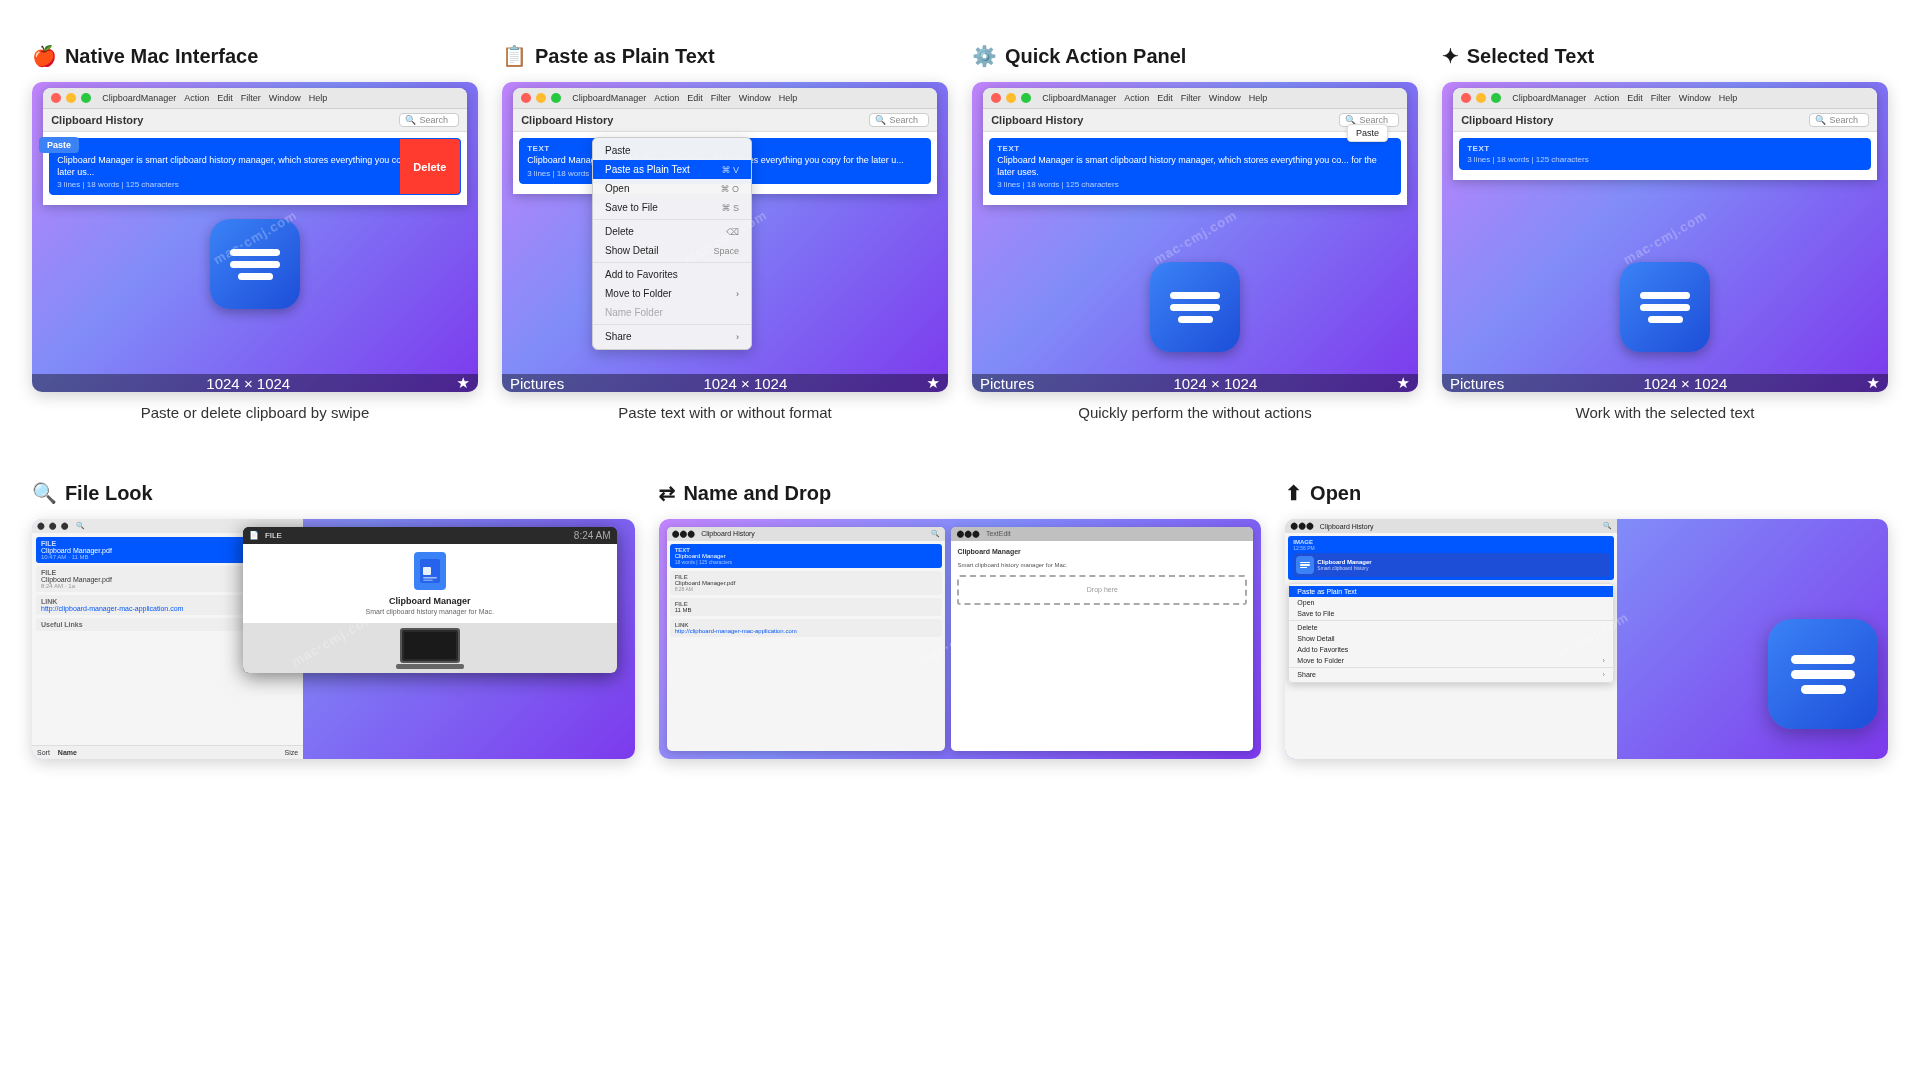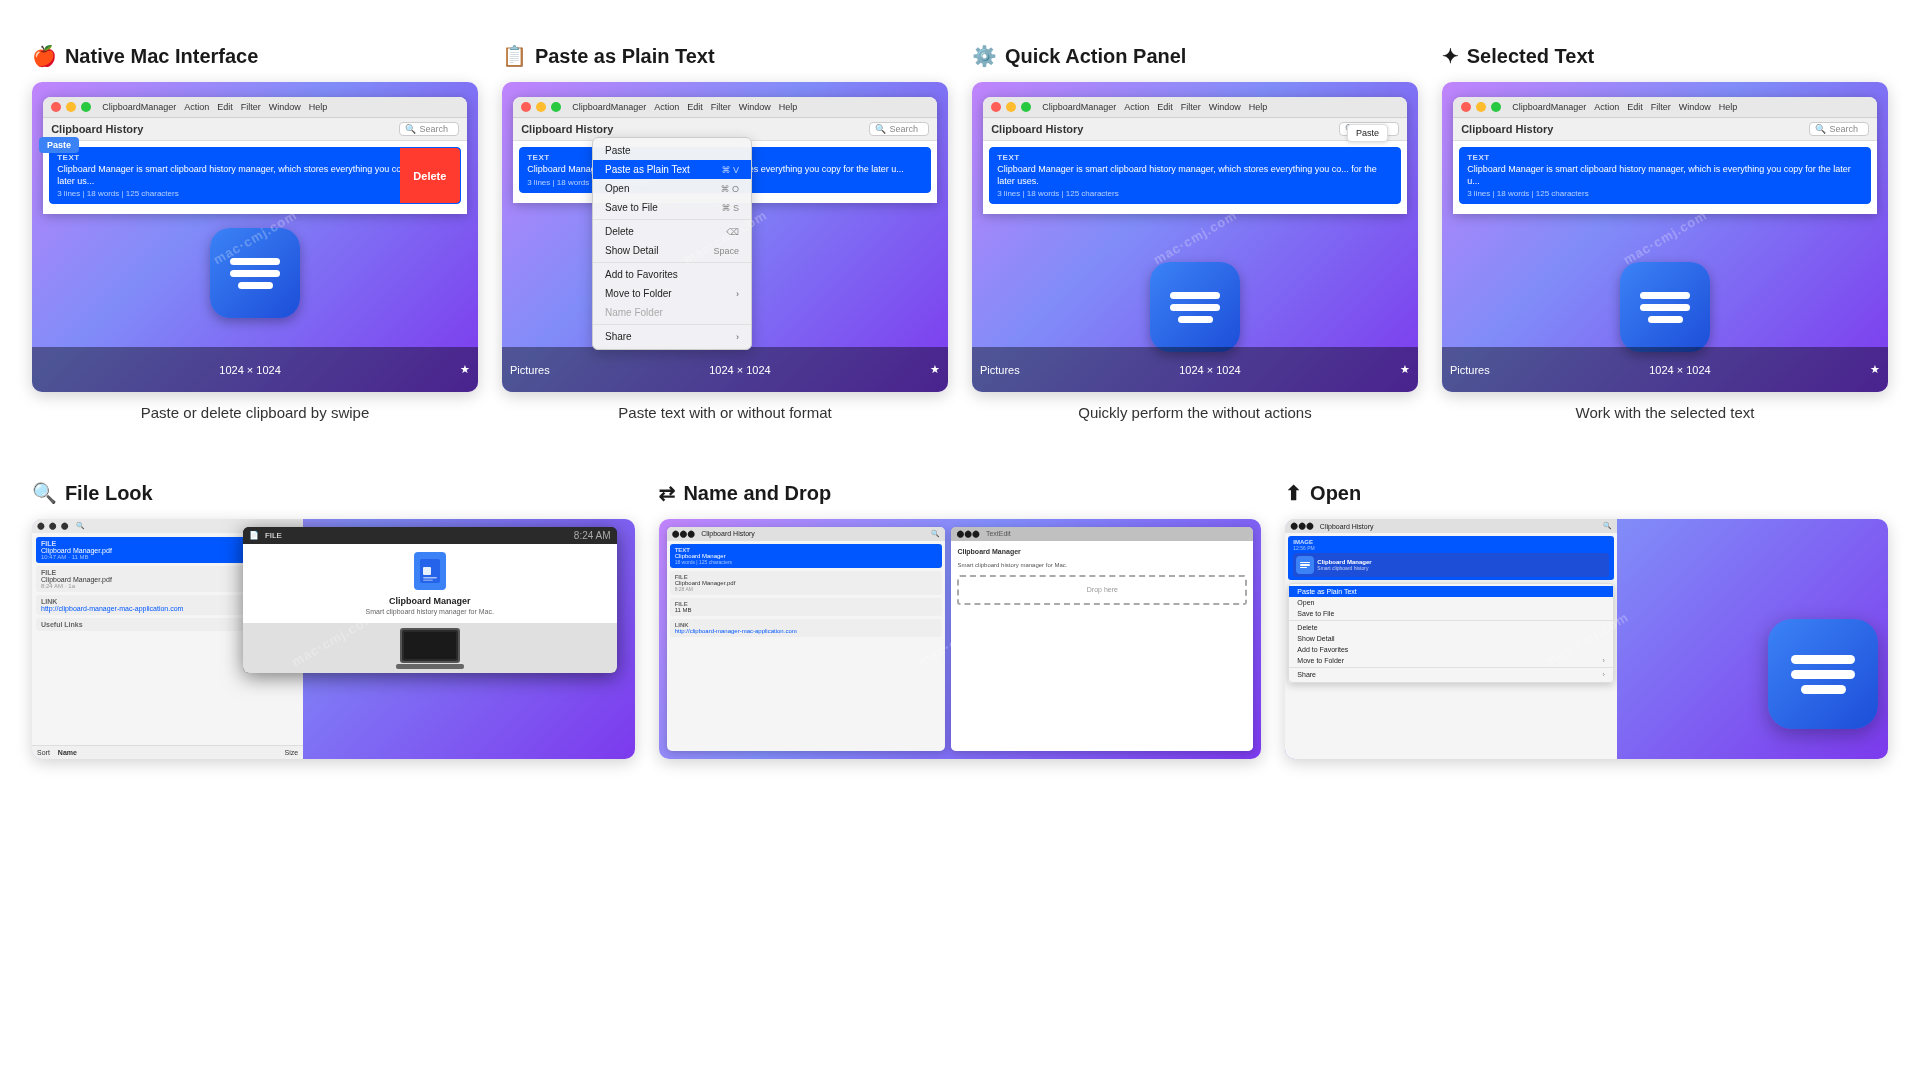--- a/index.html
+++ b/index.html
@@ -44,21 +44,21 @@
       background: linear-gradient(135deg, #c084fc 0%, #818cf8 40%, #7c3aed 100%);
       border-radius: 10px;
       overflow: hidden;
       position: relative;
       box-shadow: 0 4px 16px rgba(0,0,0,0.18);
     }
 
     
     .mac-window {
       width: 95%;
-      margin: 15px auto 0;
+      margin: 6px auto 0;
       background: #f5f5f5;
       border-radius: 8px 8px 0 0;
       overflow: hidden;
       box-shadow: 0 2px 12px rgba(0,0,0,0.25);
       position: relative;
       z-index: 2;
     }
 
     .mac-titlebar {
       background: #e8e8e8;
@@ -295,22 +295,22 @@
       letter-spacing: 1px;
       text-shadow: none;
     }
 
     .screenshot-footer {
       position: absolute;
       bottom: 0;
       left: 0; right: 0;
       background: rgba(0,0,0,0.4);
       color: white;
-      font-size: 11px;
-      padding: 16px 8px;
+      font-size: 15px;
+      padding: 0 8px;
       display: flex;
       justify-content: space-between;
       align-items: center;
       text-align: center;
     }
 
     .feature-caption {
       font-size: 15px;
       font-weight: 400;
       color: #333;
@@ -590,21 +590,20 @@
             <span>Help</span>
           </div>
         </div>
         <div class="mac-toolbar">
           <span class="toolbar-title">Clipboard History</span>
           <span class="search-box-mini">🔍 Search</span>
         </div>
         <div class="clipboard-content">
           <div class="clip-item selected">
             <div class="clip-type-badge">TEXT</div>
-            <div class="clip-text">Clipboard Manager is smart clipboard history manager, which is everything you copy for the later u...</div>
             <div class="clip-meta">3 lines | 18 words | 125 characters</div>
           </div>
         </div>
       </div>
 
       <div style="position:absolute;bottom:40px;left:50%;transform:translateX(-50%);">
         <div class="app-icon-big">
           <div class="app-icon-lines">
             <div class="icon-line"></div>
             <div class="icon-line"></div>

